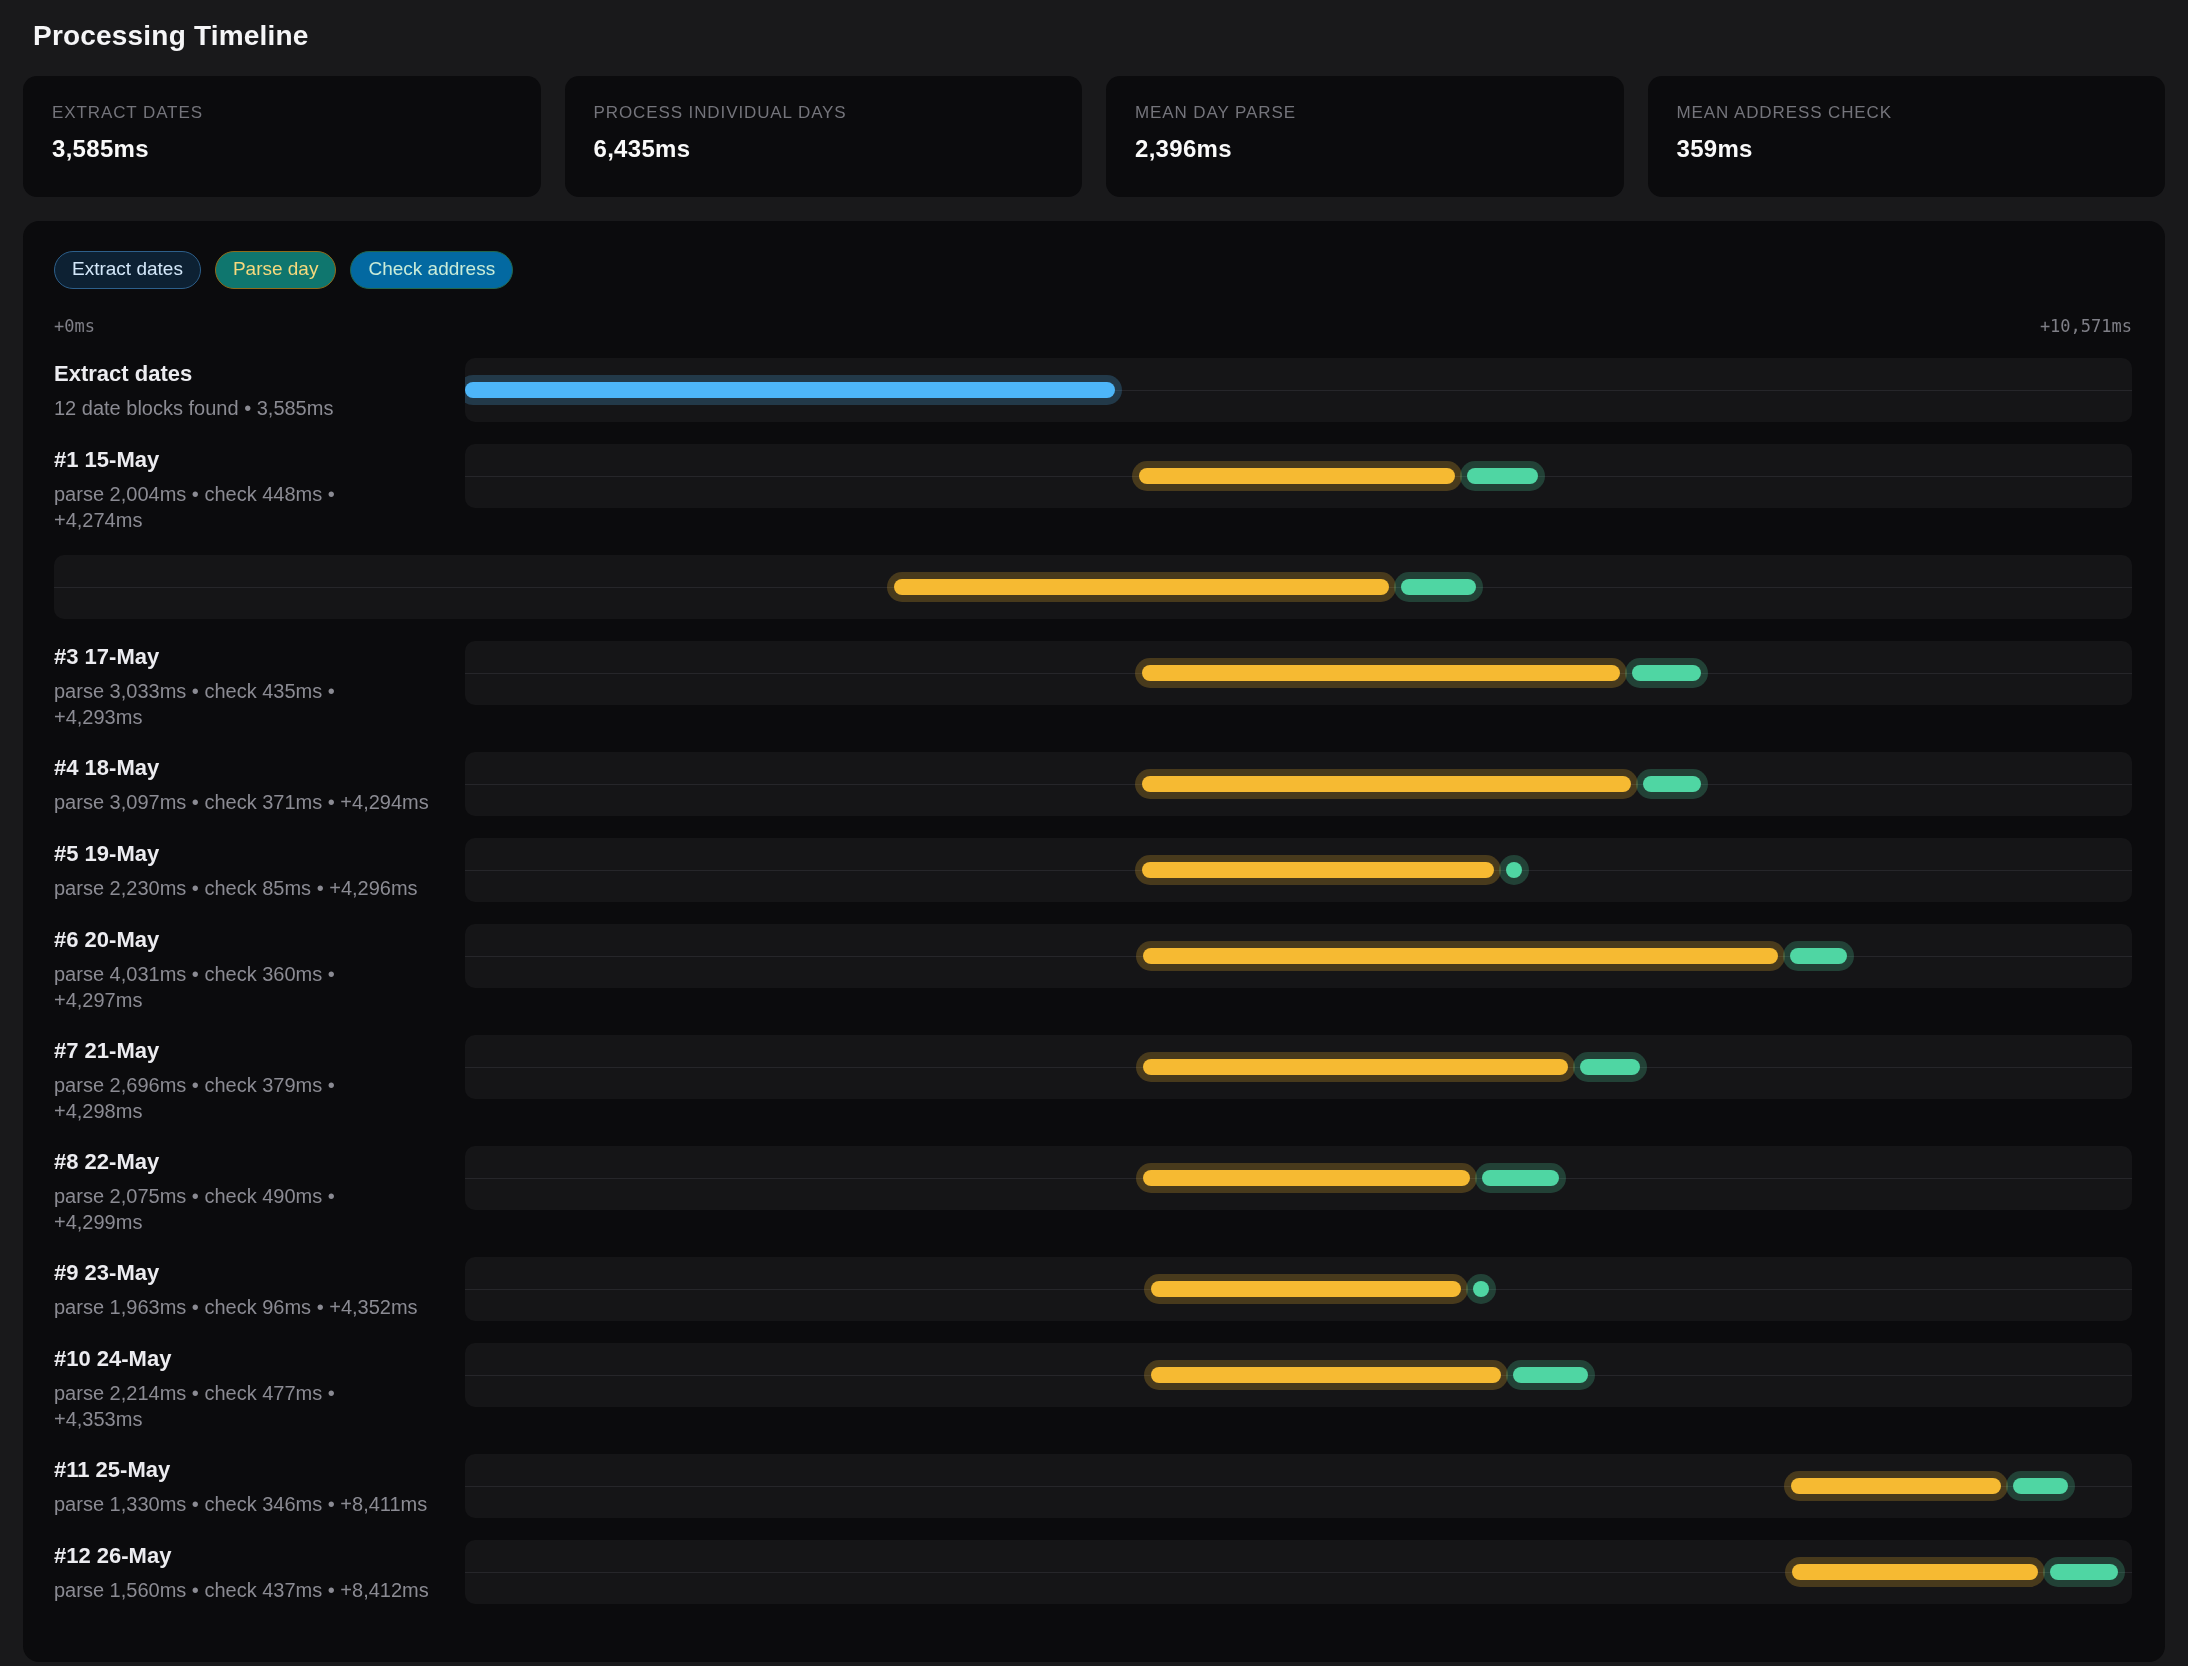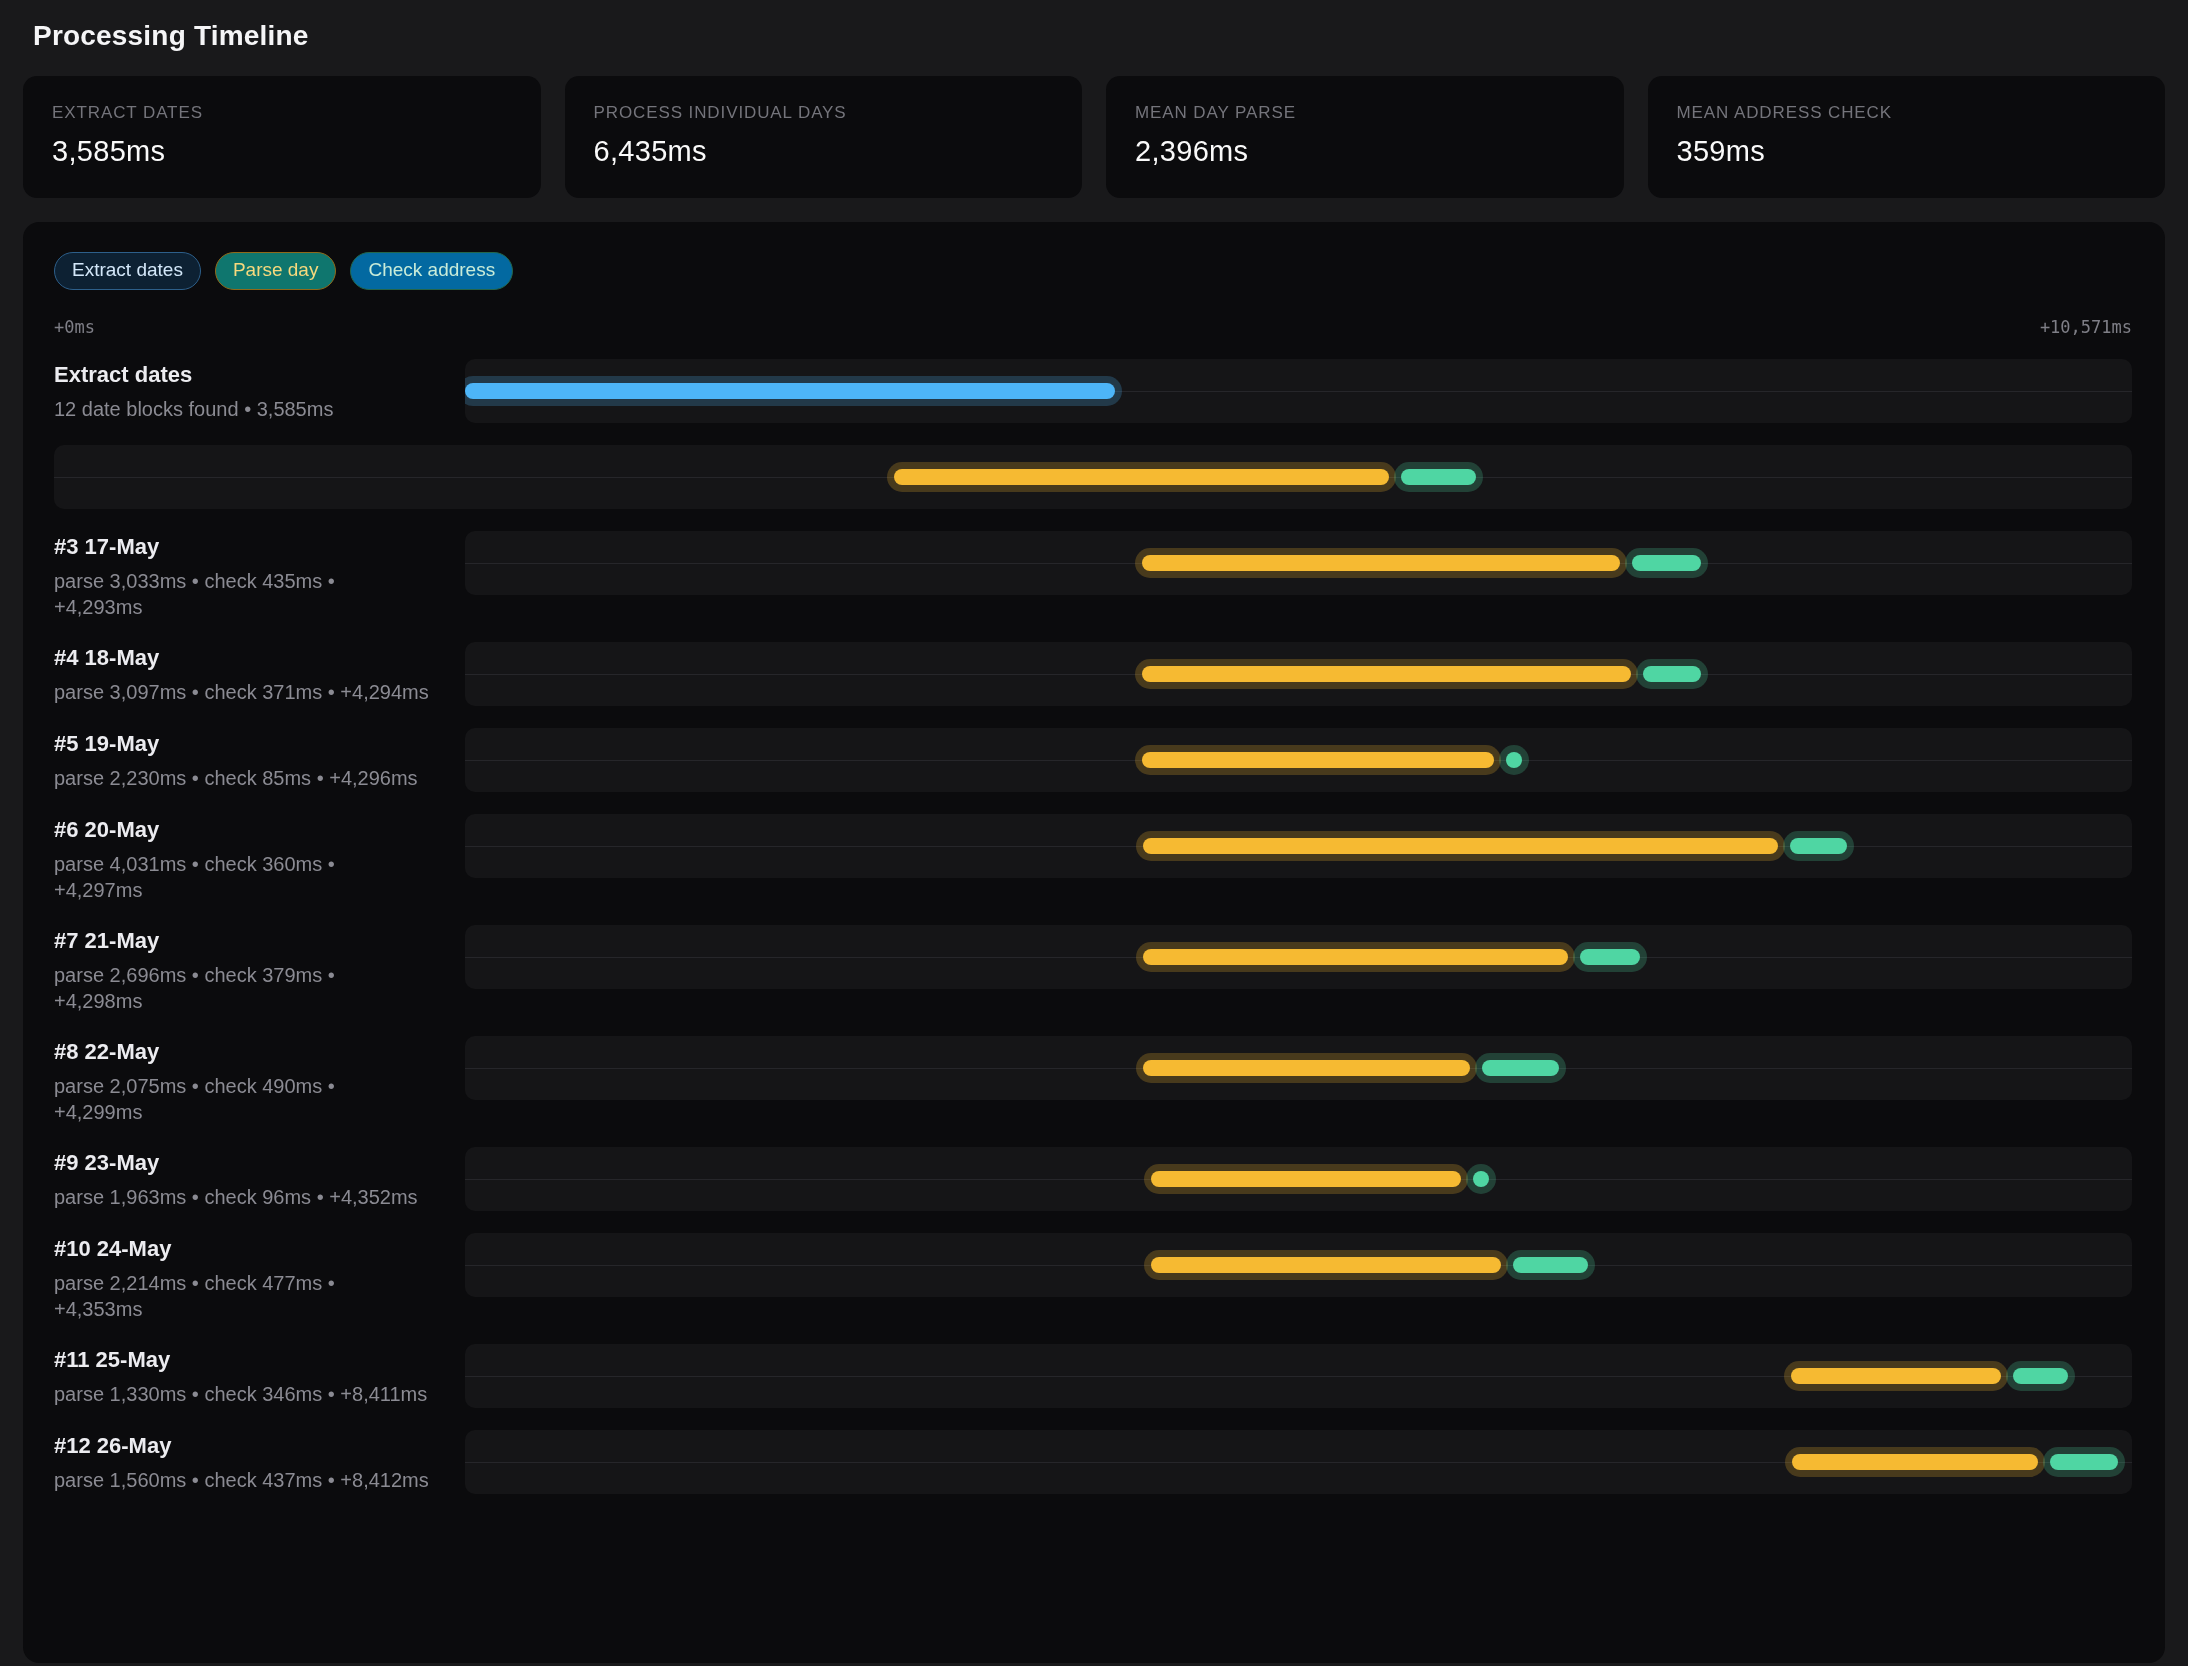--- a/index.html
+++ b/index.html
@@ -31,22 +31,22 @@
   }
   .stat-label {
     font-size: 17px;
     color: #74747b;
     text-transform: uppercase;
     letter-spacing: .9px;
     margin-bottom: 12px;
     font-weight: 400;
   }
   .stat-value {
-    font-size: 29px;
-    font-weight: 400;
+    font-size: 24px;
+    font-weight: 700;
     color: #fafafa;
     letter-spacing: .3px;
   }
   .panel {
     margin-top: 24px;
     background: #0b0b0d;
     border-radius: 16px;
     padding: 30px 33px 30px 31px;
     height: 1441px;
     overflow: hidden;
@@ -155,20 +155,31 @@
       <div class="trow">
         <div class="trow-label">
           <div class="trow-title">Extract dates</div>
           <div class="trow-sub">12 date blocks found • 3,585ms</div>
         </div>
         <div class="track">
           <div class="bar" style="left: 0%; width: 38.9746%; background: rgb(77, 181, 248); box-shadow: rgba(77, 181, 248, 0.227) 0px 0px 0px 7px;"></div>
         </div>
       </div>
       <div class="trow">
+        <div class="trow-label">
+          <div class="trow-title">#1 15-May</div>
+          <div class="trow-sub">parse 2,004ms • check 448ms •
++4,274ms</div>
+        </div>
+        <div class="track">
+          <div class="bar" style="left: 40.4314%; width: 18.9575%; background: rgb(246, 186, 50); box-shadow: rgba(246, 186, 50, 0.227) 0px 0px 0px 7px;"></div>
+          <div class="bar" style="left: calc(59.3889% + 12px); width: 4.23801%; background: rgb(79, 214, 163); box-shadow: rgba(79, 214, 163, 0.227) 0px 0px 0px 7px;"></div>
+        </div>
+      </div>
+      <div class="trow">
         <div class="track">
           <div class="bar" style="left: 40.4408%; width: 23.7915%; background: rgb(246, 186, 50); box-shadow: rgba(246, 186, 50, 0.227) 0px 0px 0px 7px;"></div>
           <div class="bar" style="left: calc(64.2323% + 12px); width: 3.62312%; background: rgb(79, 214, 163); box-shadow: rgba(79, 214, 163, 0.227) 0px 0px 0px 7px;"></div>
         </div>
       </div>
       <div class="trow">
         <div class="trow-label">
           <div class="trow-title">#3 17-May</div>
           <div class="trow-sub">parse 3,033ms • check 435ms •
 +4,293ms</div>

